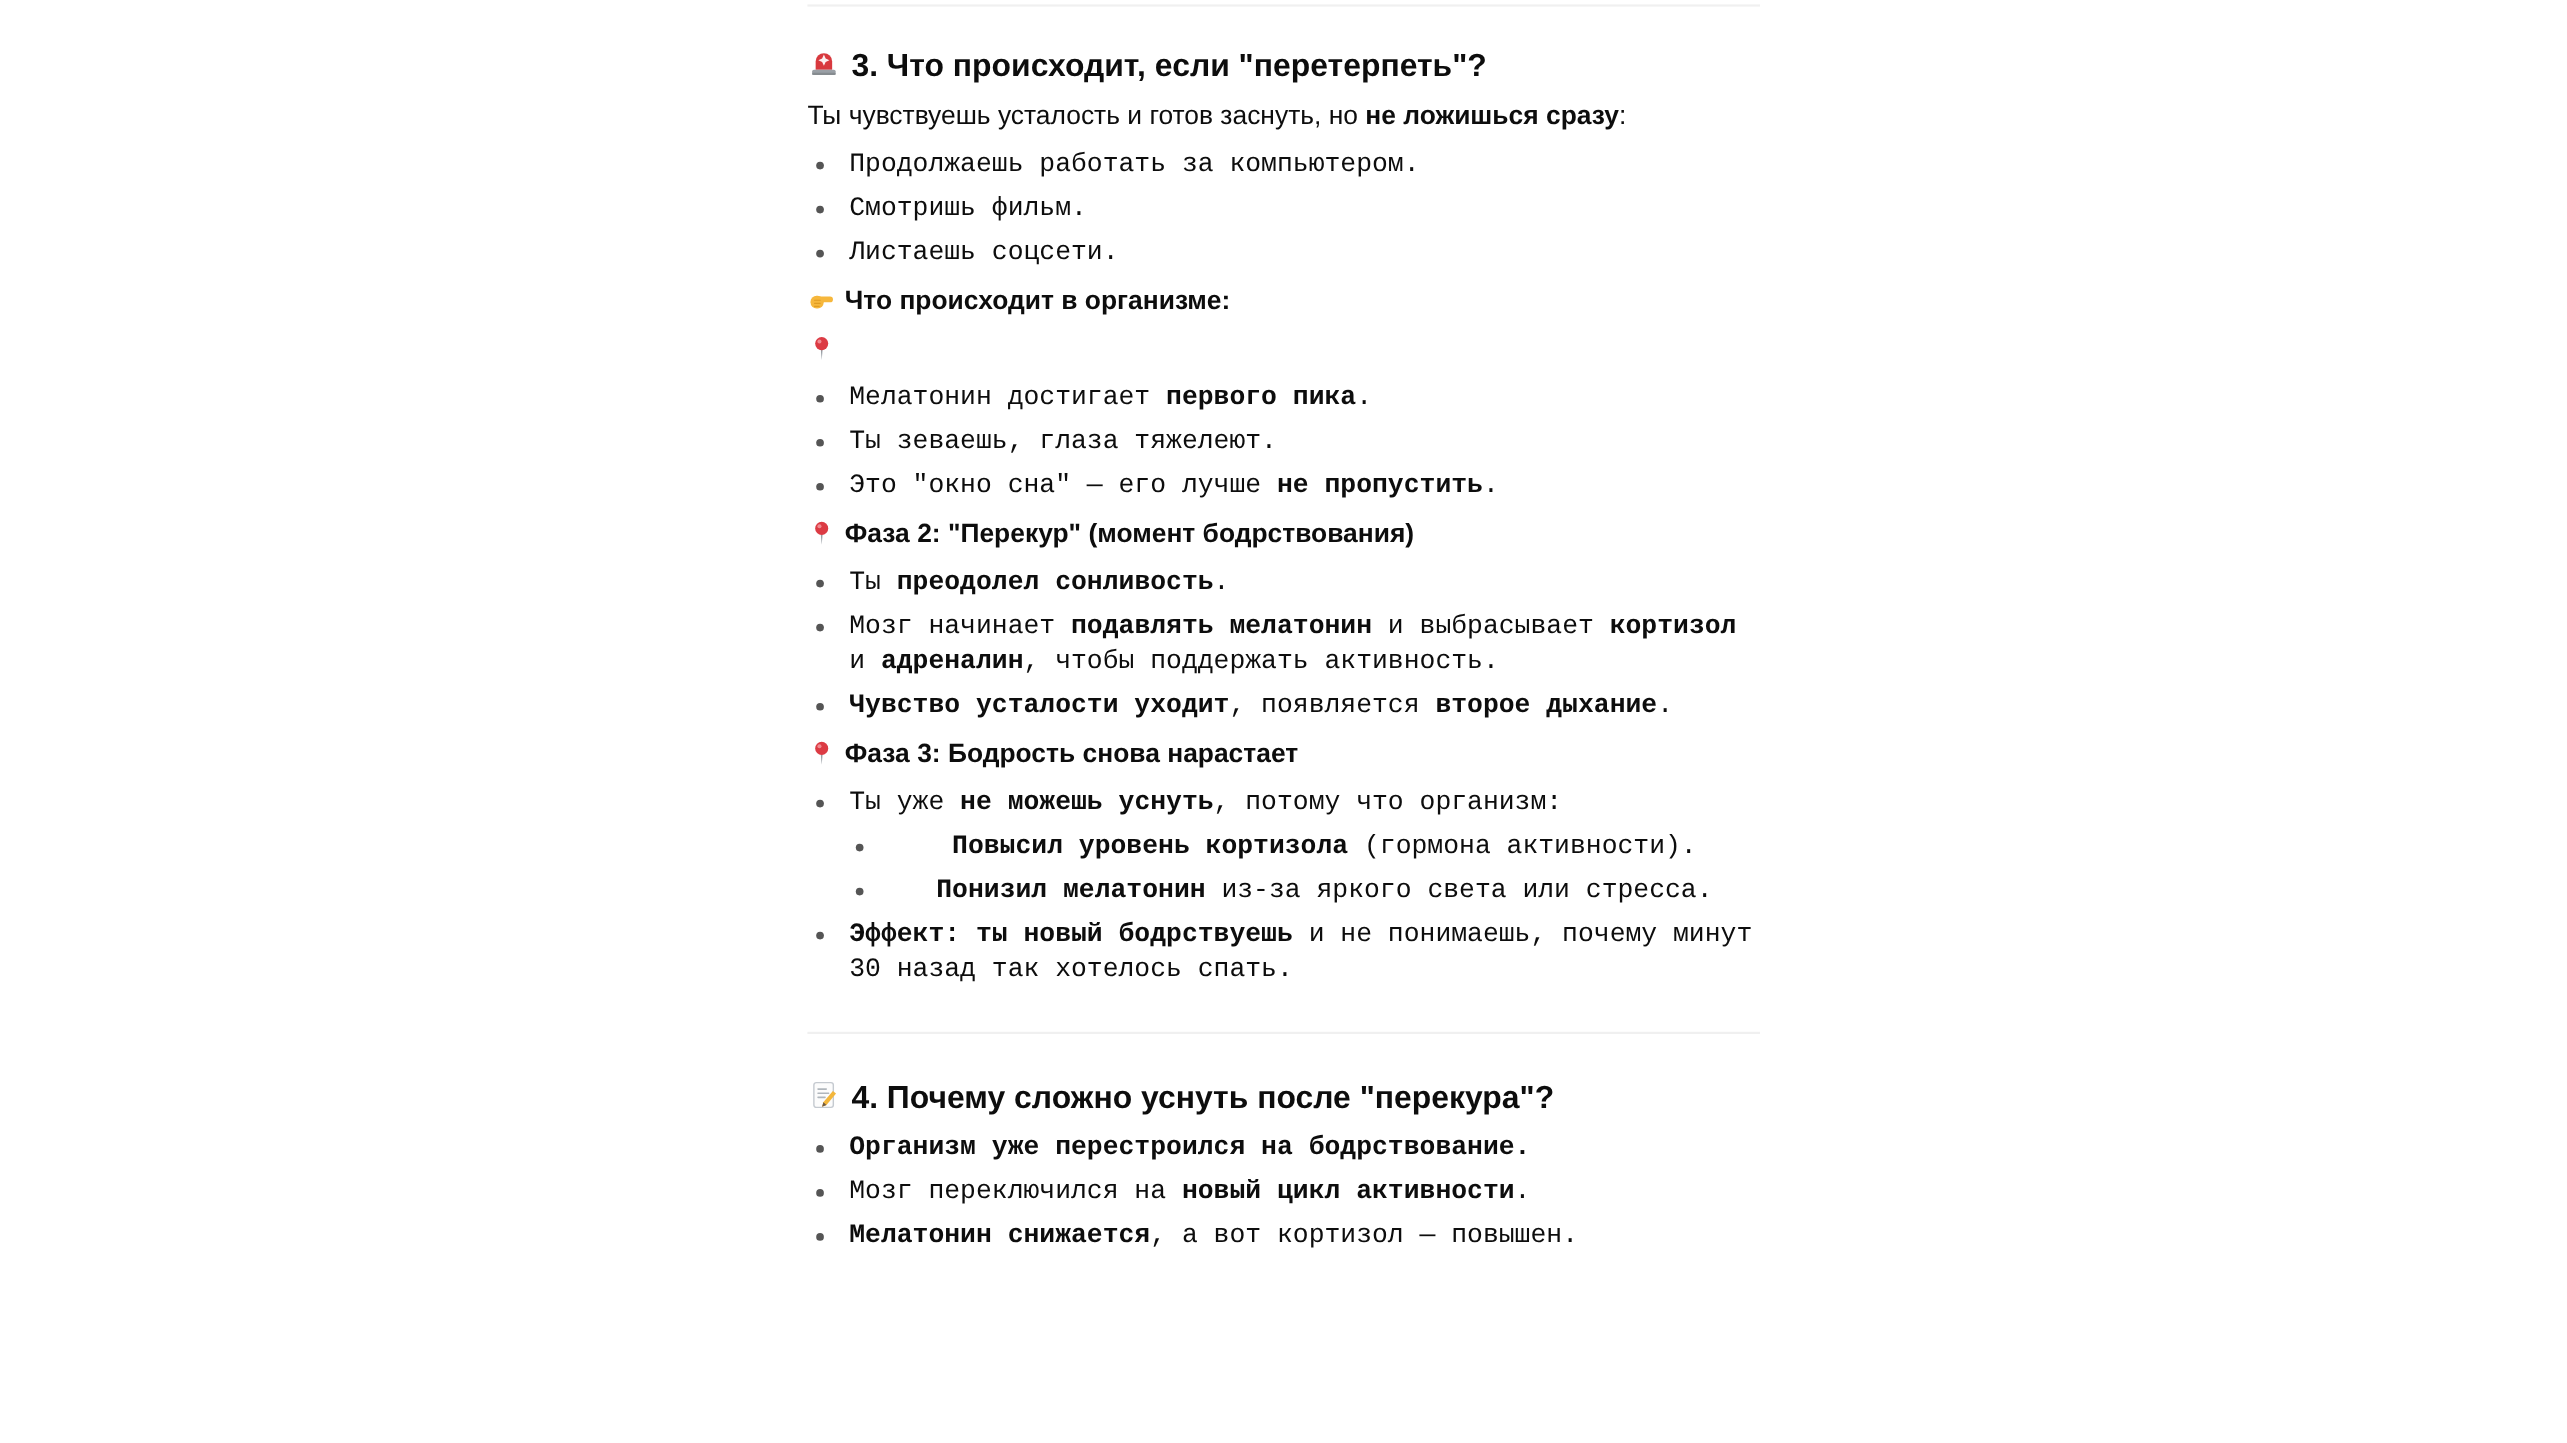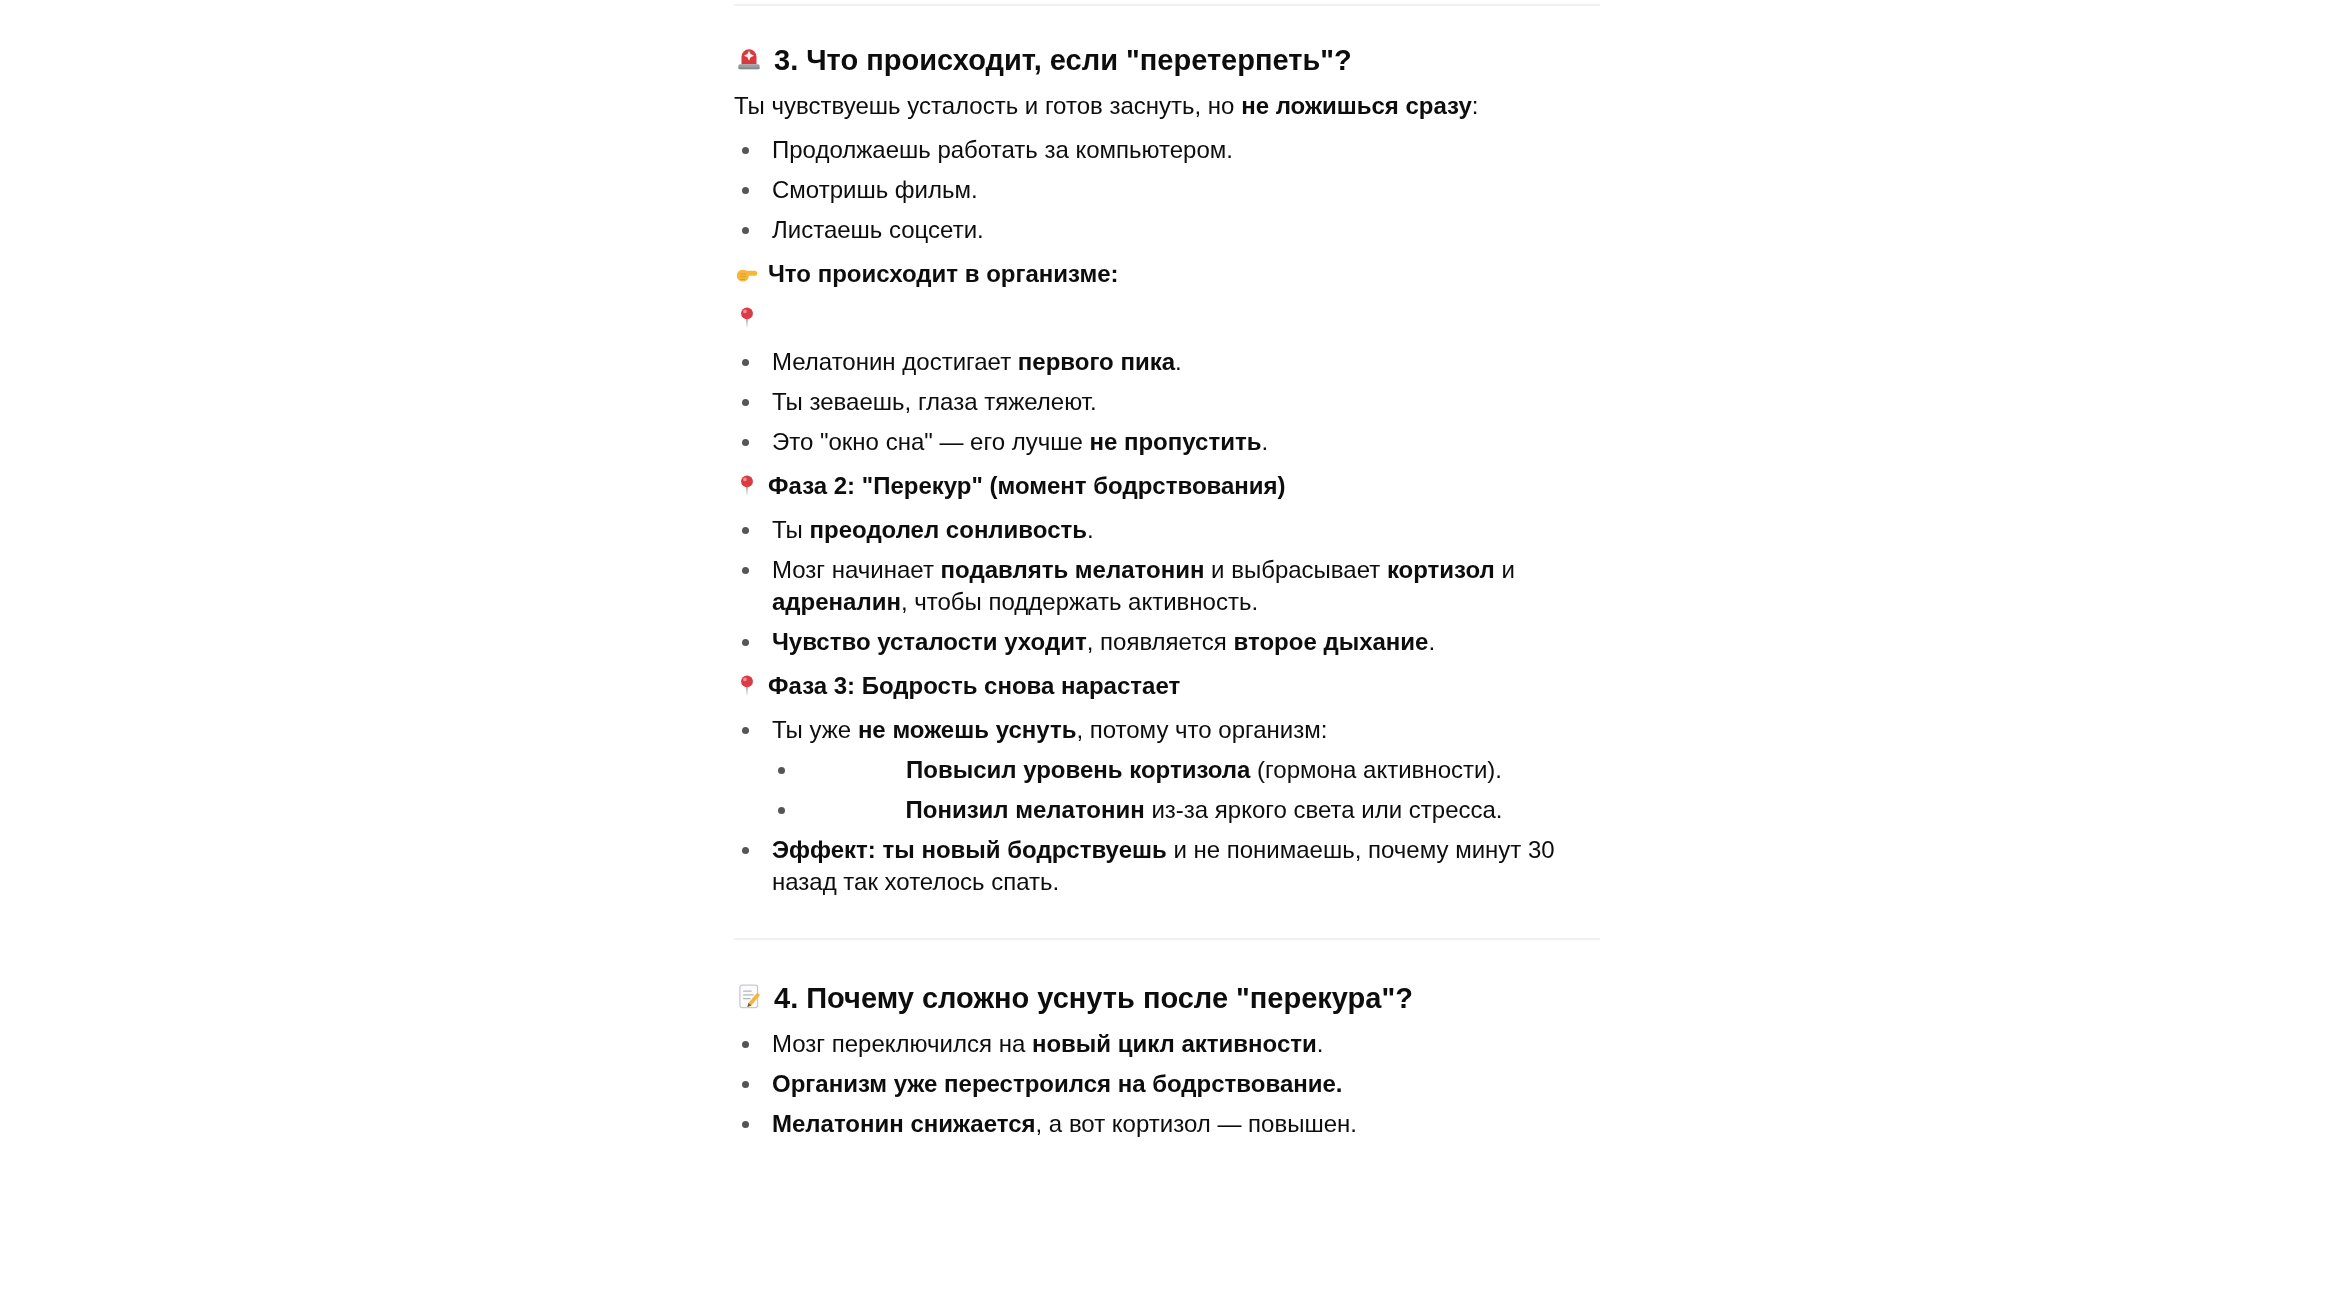--- a/index.html
+++ b/index.html
@@ -28,20 +28,21 @@
     font-size: 29px;
     line-height: 36px;
     font-weight: 700;
     margin: 36px 0 12px 0;
   }
   .article p { margin: 12px 0; }
   .article ul {
     margin: 12px 0;
     padding-left: 38px;
     list-style: none;
+    font-family: Liberation Mono, monospace;
   }
   .article ul ul { margin: 8px 0; padding-left: 36px; text-align: center; }
   .article li { margin: 8px 0; position: relative; }
   .article li::before {
     content: "";
     position: absolute;
     left: -30px;
     top: 12.5px;
     width: 7px;
     height: 7px;
@@ -115,18 +116,18 @@
         <li><strong>Эффект: ты новый бодрствуешь</strong><span> и не понимаешь, почему минут 30 назад так хотелось спать.</span></li>
       </ul>
       <hr>
       <h3><span class="emoji"><svg viewBox="0 0 28 28">
             <rect x="5.5" y="3" width="16.5" height="21" rx="2" fill="#fcfcfc" stroke="#c5cad0" stroke-width="1.2"></rect>
             <path d="M9 8.5h7M9 12h9M9 15.5h6" stroke="#b0b6bc" stroke-width="1.3" stroke-linecap="round" fill="none"></path>
             <path d="M12.5 23.4l1-3.7 8.1-9.7 2.7 2.2-8.1 9.7z" fill="#f3b63b"></path>
             <path d="M12.5 23.4l1-3.7 2.7 2.2z" fill="#6e5a45"></path>
           </svg></span><strong>4. Почему сложно уснуть после "перекура"?</strong></h3>
       <ul>
+        <li><strong>Организм уже перестроился на бодрствование.</strong></li>
         <li><span>Мозг переключился на </span><strong>новый цикл активности</strong><span>.</span></li>
-        <li><strong>Организм уже перестроился на бодрствование.</strong></li>
         <li><strong>Мелатонин снижается</strong><span>, а вот кортизол — повышен.</span></li>
       </ul>
     </article>
 </div>
 
 </body></html>

